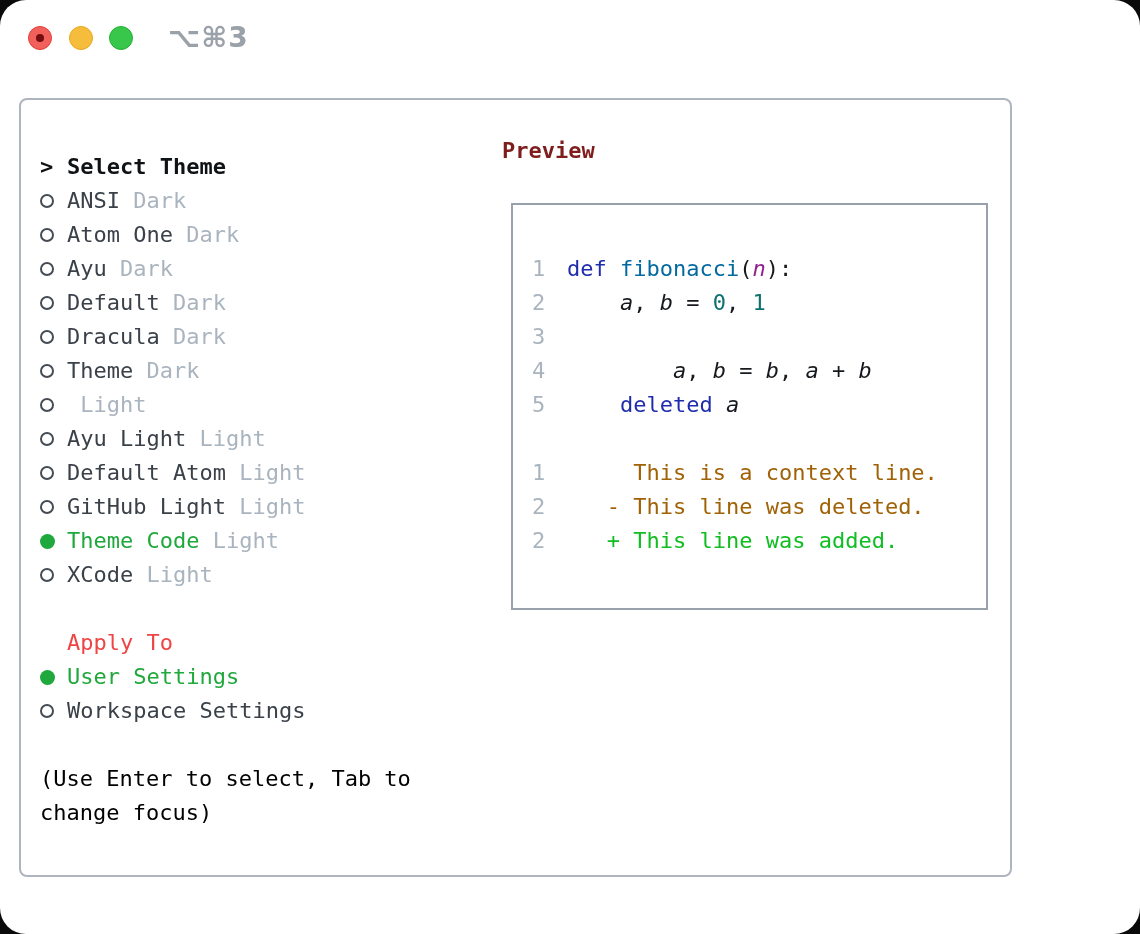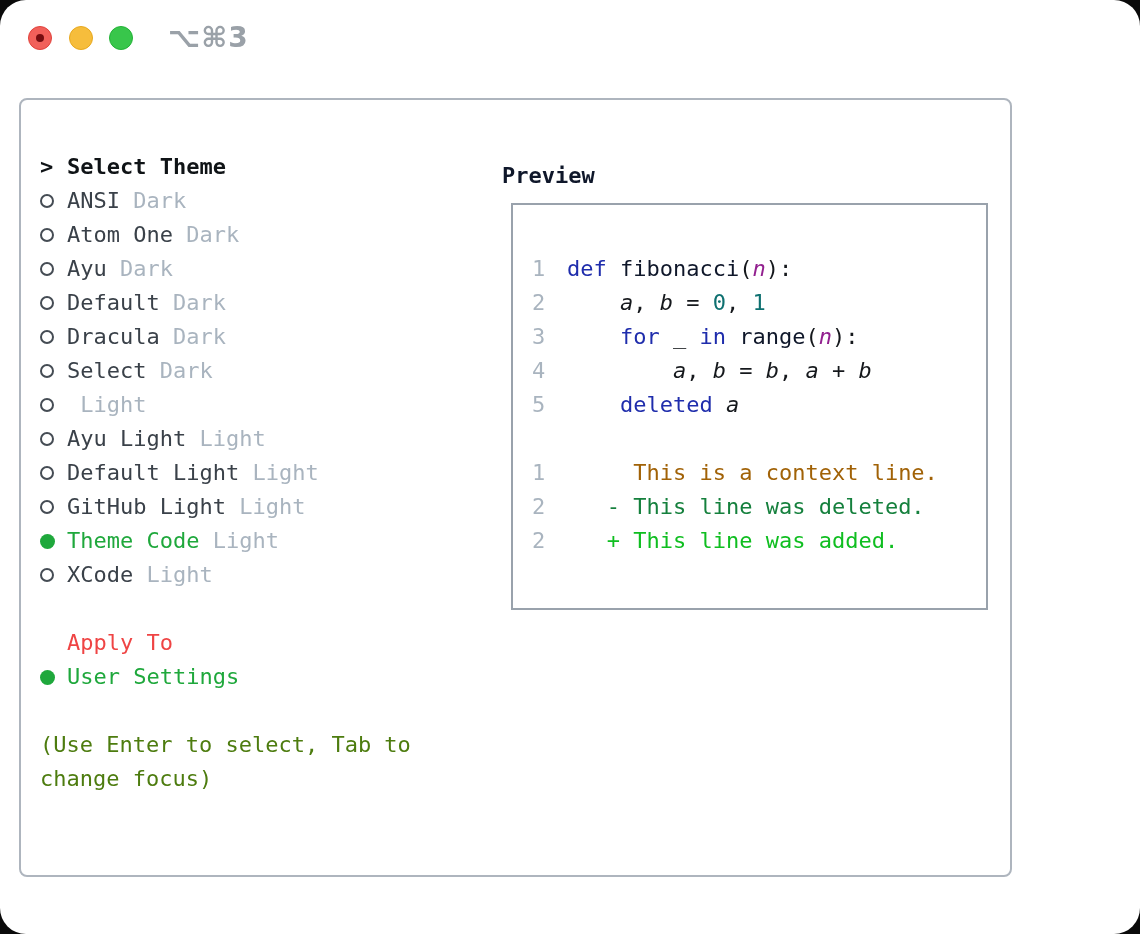--- a/index.html
+++ b/index.html
@@ -33,44 +33,44 @@
   .row .marker{width:27px;position:relative;flex:0 0 27px;}
   .radio{position:absolute;left:0;top:10px;width:14px;height:14px;border-radius:50%;box-sizing:border-box;border:2px solid #454c54;}
   .radio.sel{border:none;background:#1fa83c;width:15px;height:15px;}
   .caret{font-weight:bold;color:#0f1316;}
   .lbl-muted{color:#a9b4bf;}
   .green-text{color:#1fa83c;}
   .header-row{font-weight:bold;color:#0f1316;}
   .left-col{position:absolute;left:19px;top:50px;width:440px;}
   .spacer{height:34px;}
   .help{
-    margin-left:0;width:432px;font-size:22px;line-height:34px;color:#4d7c0f;
+    margin-left:0;width:432px;font-size:22px;line-height:34px;color:#000000;
     white-space:normal;word-break:normal;
   }
   
   .preview-label{
-    position:absolute;left:481px;top:59px;height:34px;line-height:34px;
-    font-size:22px;font-weight:bold;color:#0f172a;
+    position:absolute;left:481px;top:34px;height:34px;line-height:34px;
+    font-size:22px;font-weight:bold;color:#7f1d1d;
   }
   .preview-box{
     position:absolute;left:490px;top:103px;width:477px;height:407px;
     border:2px solid #99a2ac;box-sizing:border-box;background:#fff;
   }
   .code{position:absolute;left:19px;top:47px;}
   .code-line{display:flex;height:34px;line-height:34px;font-size:22px;}
   .code-line .lnum{width:35px;flex:0 0 35px;color:#a9b4bf;white-space:pre;}
   .code-line .src{white-space:pre;color:#15181c;}
   .tk-pl{color:#15181c;}
   .tk-kw{color:#1f2dac;}
-  .tk-fn{color:#0f172a;}
+  .tk-fn{color:#0369a1;}
   .tk-param{color:#92208f;font-style:italic;}
   .tk-num{color:#0e7070;}
   .tk-var{color:#15181c;font-style:italic;}
   .tk-ctx{color:#a16207;}
-  .tk-del{color:#15803d;text-align:right;}
+  .tk-del{color:#a16207;text-align:right;}
   .tk-add{color:#0fbe20;}
 </style>
 </head>
 <body>
 
 <div class="window">
 
   <div class="titlebar">
     <div class="light red"></div>
     <div class="light yellow"></div>
@@ -118,41 +118,41 @@
             <span class="marker">
               <span class="radio"></span>
             </span>
             <span>Dracula</span>
             <span class="lbl-muted">&nbsp;Dark</span>
           </div>
           <div class="row">
             <span class="marker">
               <span class="radio"></span>
             </span>
-            <span>Select</span>
+            <span>Theme</span>
             <span class="lbl-muted">&nbsp;Dark</span>
           </div>
           <div class="row">
             <span class="marker">
               <span class="radio"></span>
             </span>
             <span class="lbl-muted">&nbsp;Light</span>
           </div>
           <div class="row">
             <span class="marker">
               <span class="radio"></span>
             </span>
             <span>Ayu Light</span>
             <span class="lbl-muted">&nbsp;Light</span>
           </div>
           <div class="row">
             <span class="marker">
               <span class="radio"></span>
             </span>
-            <span>Default Light</span>
+            <span>Default Atom</span>
             <span class="lbl-muted">&nbsp;Light</span>
           </div>
           <div class="row">
             <span class="marker">
               <span class="radio"></span>
             </span>
             <span>GitHub Light</span>
             <span class="lbl-muted">&nbsp;Light</span>
           </div>
           <div class="row">
@@ -175,40 +175,45 @@
         <span class="marker"></span>
         <span style="color:#ef4444">Apply To</span>
       </div>
       <div id="apply-list">
           <div class="row">
             <span class="marker">
               <span class="radio sel"></span>
             </span>
             <span class="green-text">User Settings</span>
           </div>
+          <div class="row">
+            <span class="marker">
+              <span class="radio"></span>
+            </span>
+            <span>Workspace Settings</span>
+          </div>
         </div>
       <div class="spacer"></div>
       <div class="help">(Use Enter to select, Tab to change focus)</div>
     </div>
 
     <div class="preview-label">Preview</div>
 
     <div class="preview-box">
       <div class="code" id="code-block">
           <div class="code-line">
             <span class="lnum">1</span>
             <span class="src"><span class="tk-kw">def </span><span class="tk-fn">fibonacci</span><span class="tk-pl">(</span><span class="tk-param">n</span><span class="tk-pl">):</span></span>
           </div>
           <div class="code-line">
             <span class="lnum">2</span>
             <span class="src"><span class="tk-pl">    </span><span class="tk-var">a</span><span class="tk-pl">, </span><span class="tk-var">b</span><span class="tk-pl"> = </span><span class="tk-num">0</span><span class="tk-pl">, </span><span class="tk-num">1</span></span>
           </div>
           <div class="code-line">
             <span class="lnum">3</span>
-            <span class="src"><span class="tk-pl">    </span><span class="tk-kw">for</span><span class="tk-pl"> _ </span><span class="tk-kw">in</span><span class="tk-pl"> </span><span class="tk-fn">range</span><span class="tk-pl">(</span><span class="tk-param">n</span><span class="tk-pl">):</span></span>
           </div>
           <div class="code-line">
             <span class="lnum">4</span>
             <span class="src"><span class="tk-pl">        </span><span class="tk-var">a</span><span class="tk-pl">, </span><span class="tk-var">b</span><span class="tk-pl"> = </span><span class="tk-var">b</span><span class="tk-pl">, </span><span class="tk-var">a</span><span class="tk-pl"> + </span><span class="tk-var">b</span></span>
           </div>
           <div class="code-line">
             <span class="lnum">5</span>
             <span class="src"><span class="tk-pl">    </span><span class="tk-kw">deleted</span><span class="tk-pl"> </span><span class="tk-var">a</span></span>
           </div>
           <div class="code-line">

